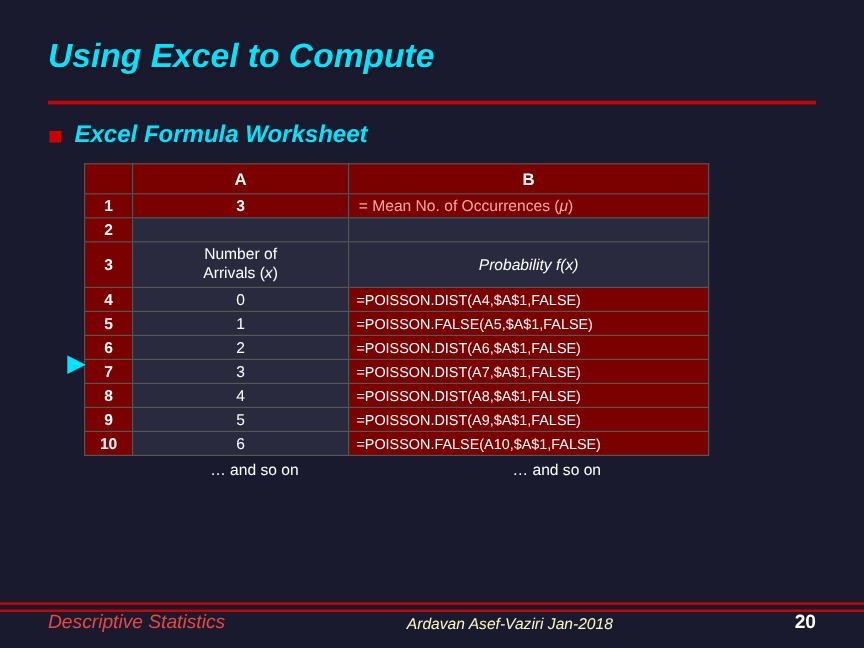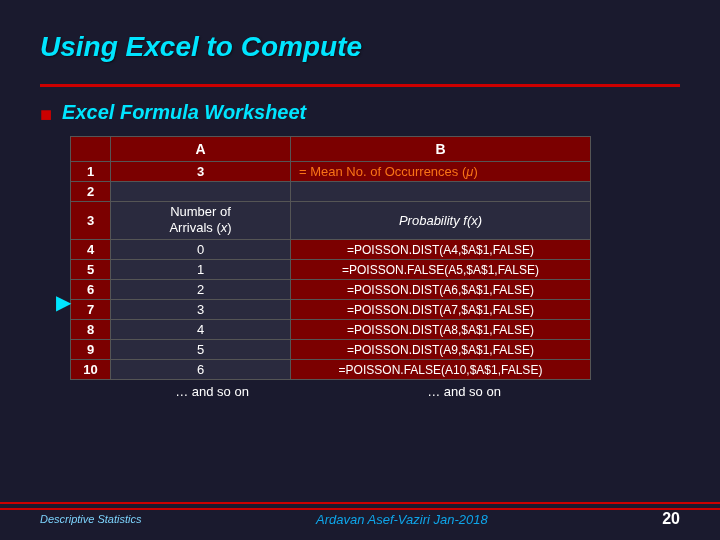--- a/index.html
+++ b/index.html
@@ -128,21 +128,21 @@
       color: white;
       text-align: center;
       padding: 2px 6px;
       font-size: 13px;
     }
 
     .cell-red-formula {
       background: #7b0000;
       border: 1px solid #555;
       color: white;
-      text-align: center;
+      text-align: left;
       padding: 2px 6px;
       font-size: 12px;
     }
 
     .cell-header-label {
       background: #2a2a3e;
       border: 1px solid #555;
       color: white;
       text-align: center;
       padding: 2px 6px;
@@ -174,28 +174,28 @@
       left: 0;
       right: 0;
       display: flex;
       justify-content: space-between;
       align-items: center;
       padding: 0 40px;
       border-top: 2px solid #cc0000;
     }
 
     .footer-left {
-      color: #7dd3fc;
-      font-size: 11px;
+      color: #ef4444;
+      font-size: 16px;
       font-style: italic;
       text-align: center;
     }
 
     .footer-center {
-      color: #0ea5e9;
+      color: #fef9c3;
       font-size: 13px;
       font-style: italic;
     }
 
     .footer-right {
       color: white;
       font-size: 16px;
       font-weight: bold;
     }
 
@@ -213,21 +213,21 @@
       color: white;
       text-align: center;
       padding: 2px 6px;
       font-size: 13px;
       font-weight: bold;
     }
 
     .mean-label-cell {
       background: #7b0000;
       border: 1px solid #555;
-      color: #f97316;
+      color: #fca5a5;
       padding: 2px 8px;
       font-size: 13px;
     }
 
     .footer-divider {
       position: absolute;
       bottom: 36px;
       left: 0;
       right: 0;
       height: 2px;

